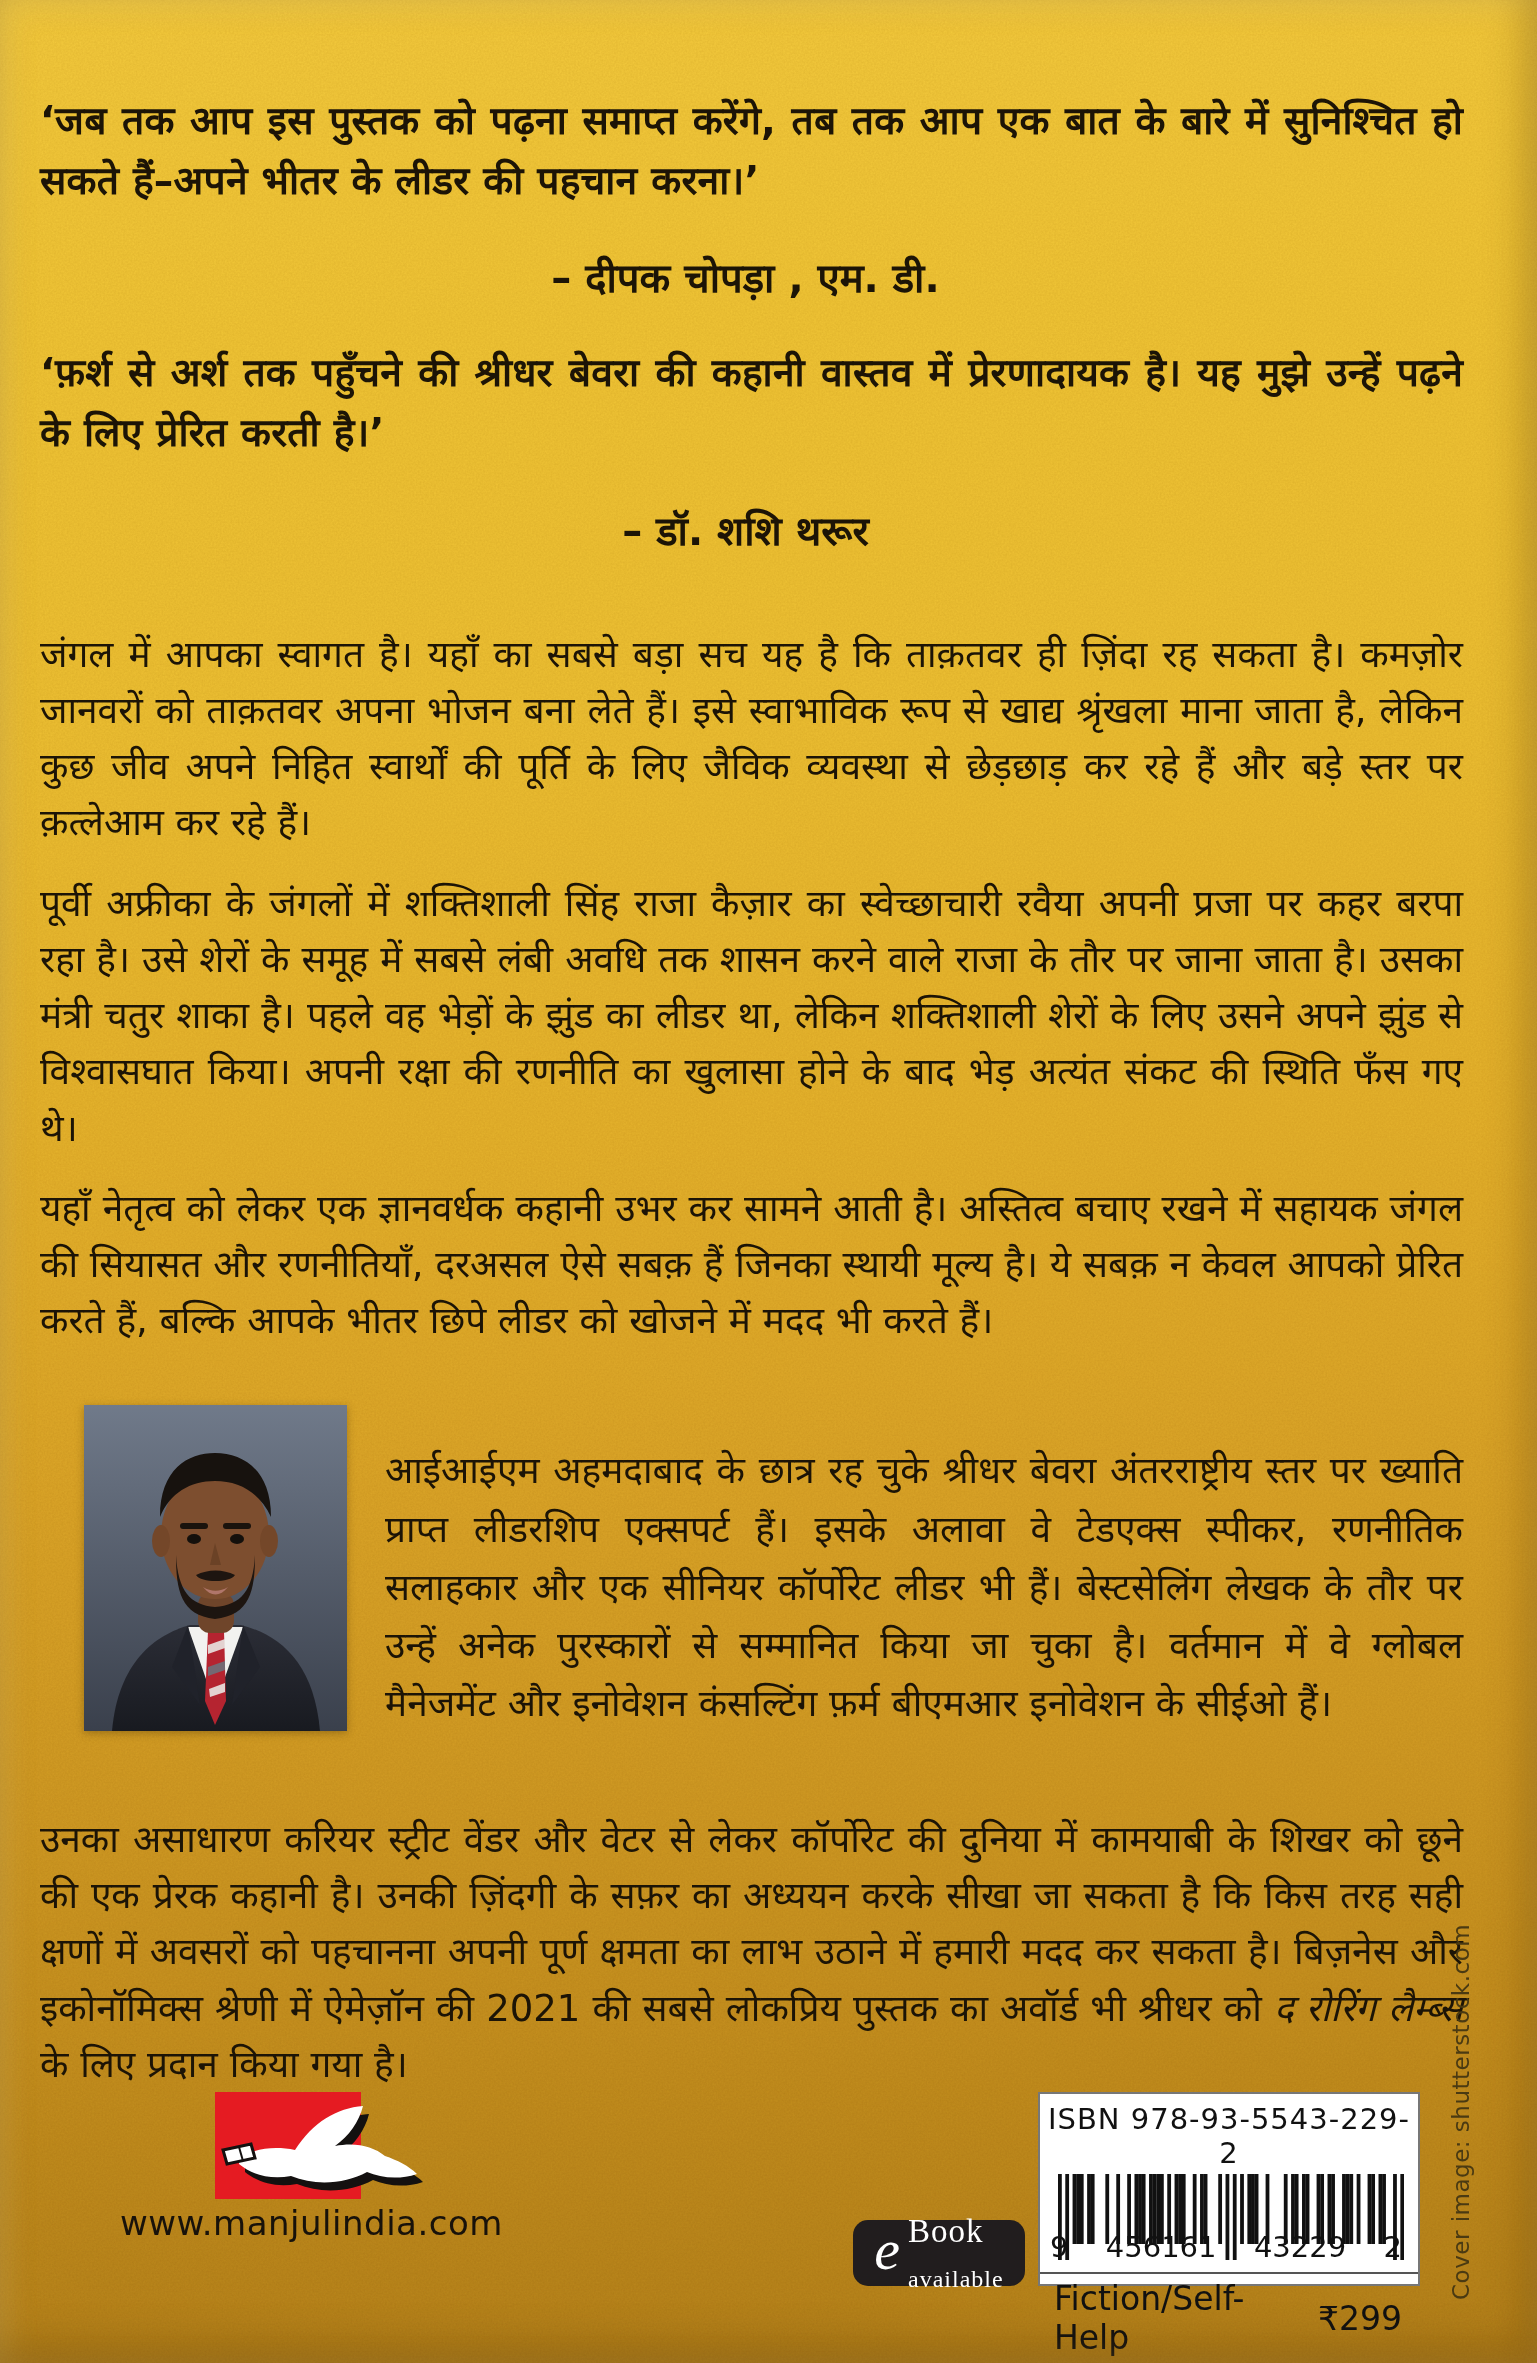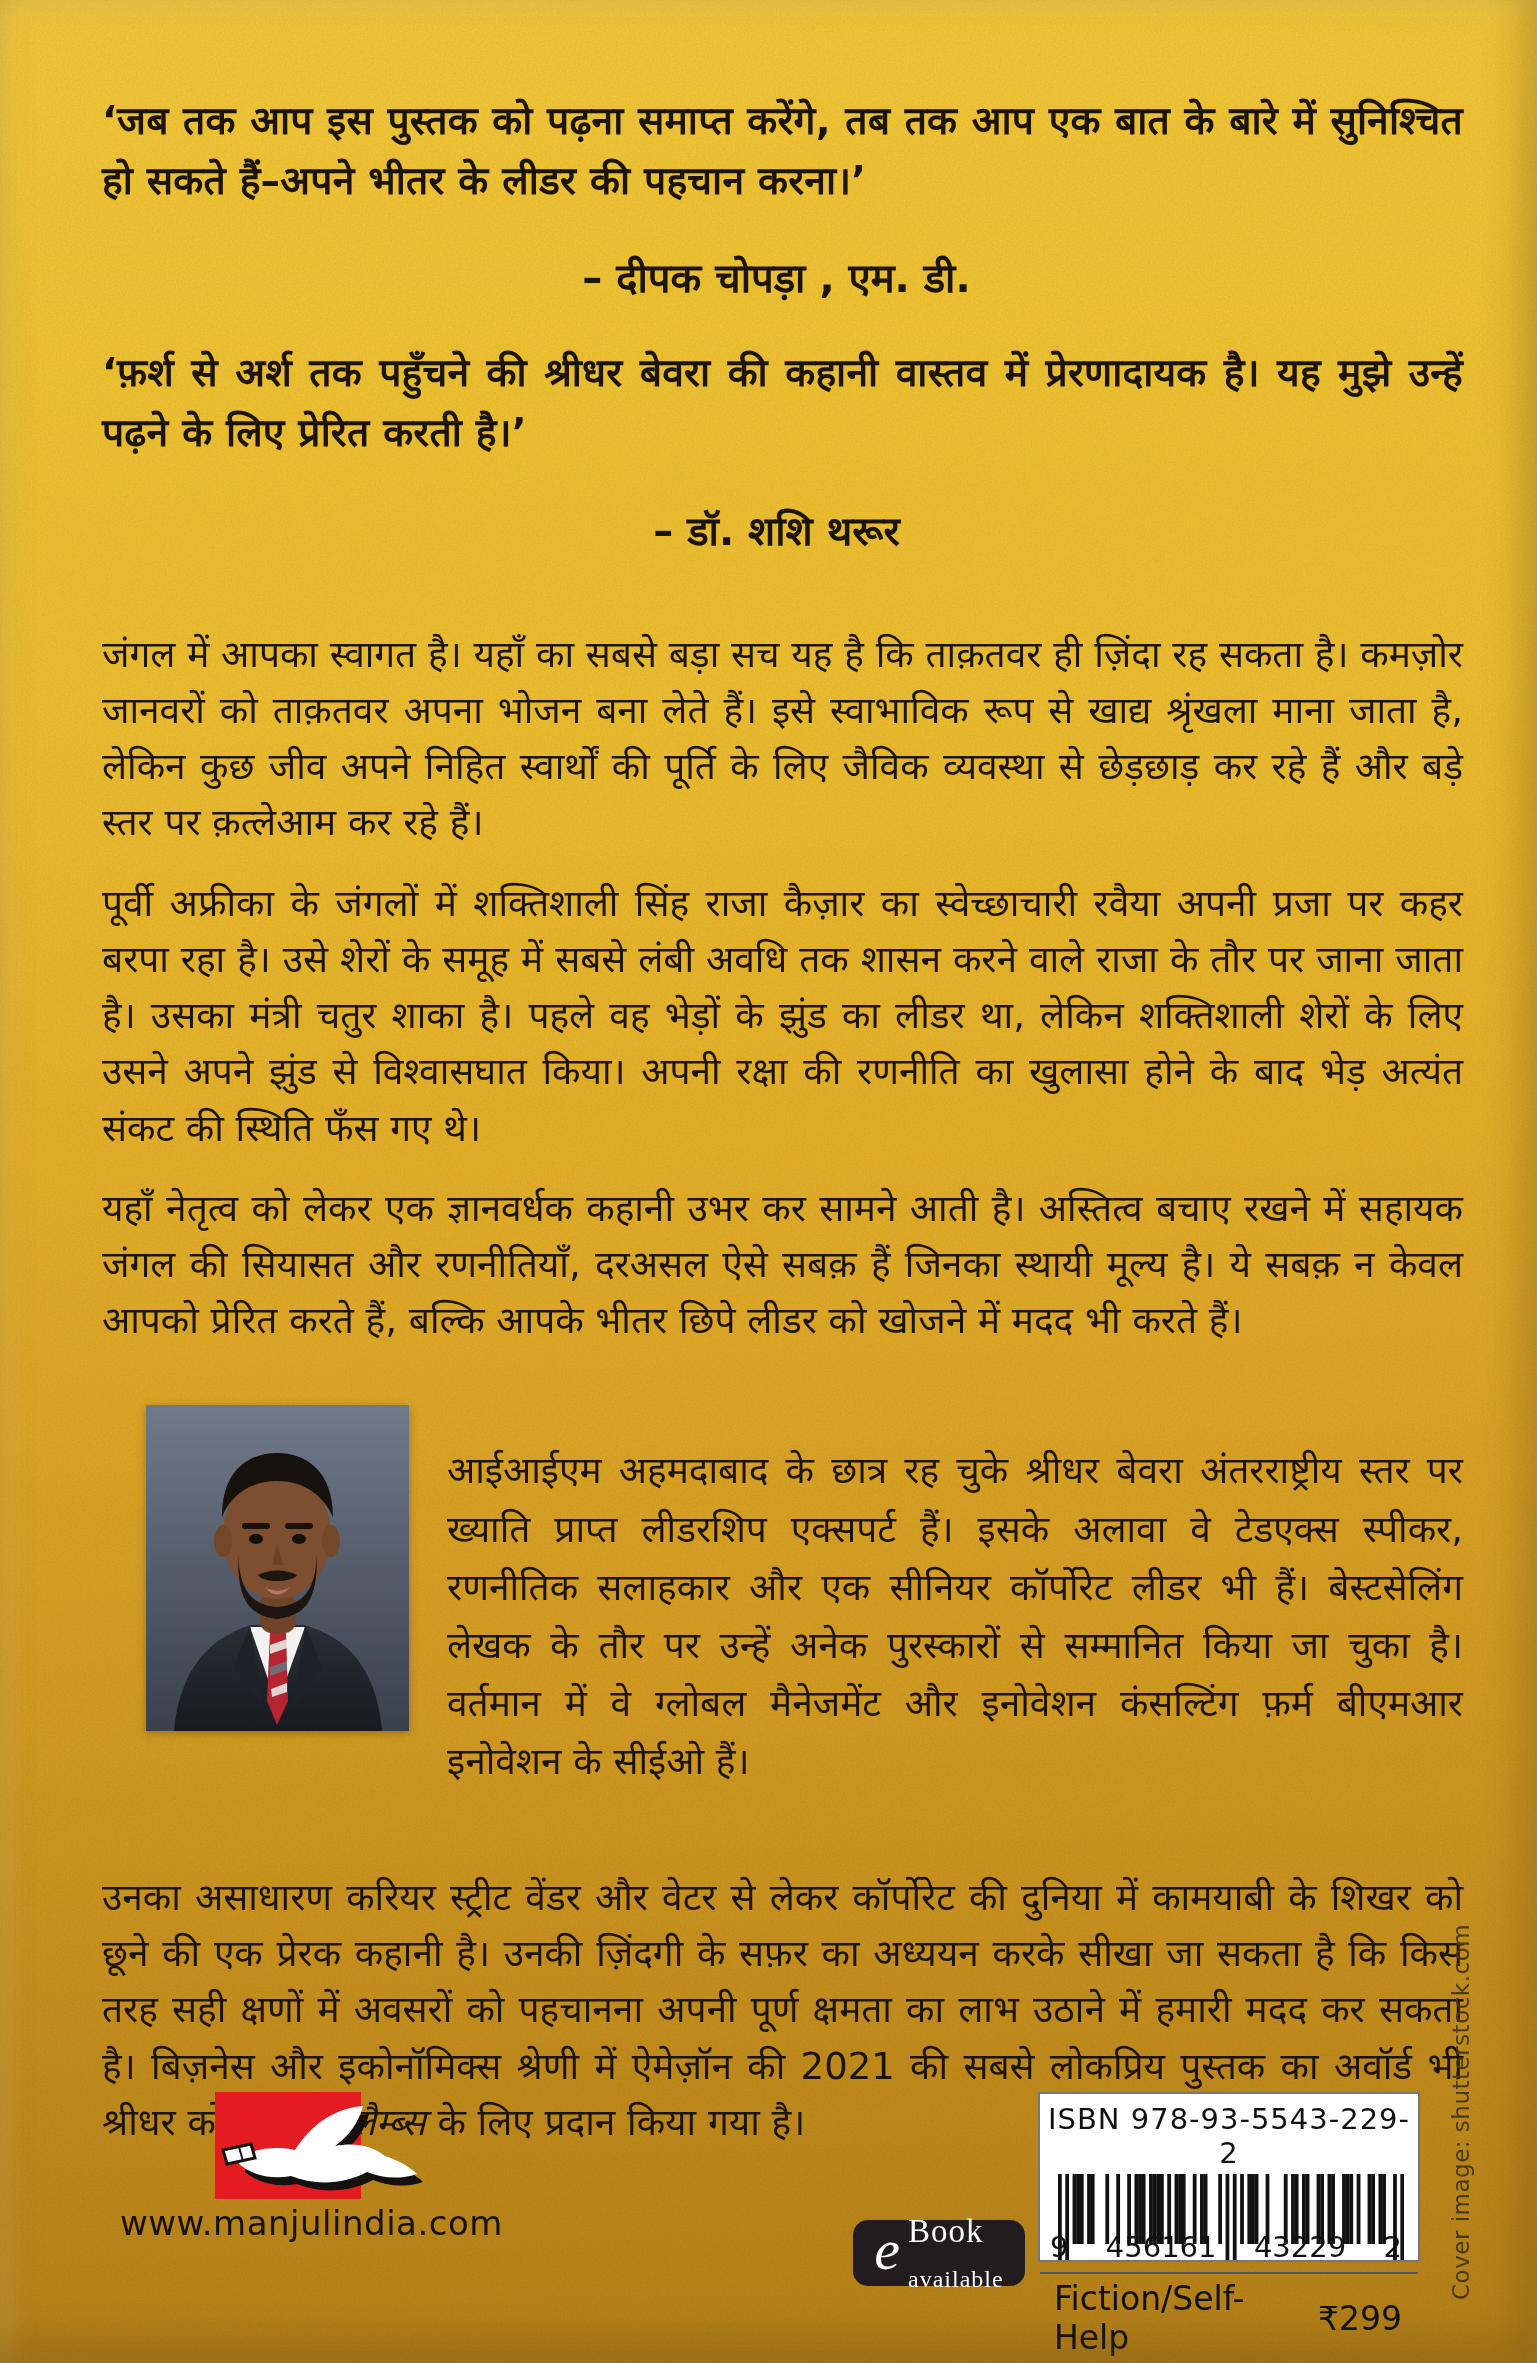--- a/index.html
+++ b/index.html
@@ -14,21 +14,21 @@
   .bg{
     position:absolute;inset:0;
     background:linear-gradient(178deg,
       #f4cb3e 0%, #f1c636 14%, #eec133 30%,
       #e6b32c 48%, #dca628 62%, #d09a23 76%,
       #c28d1d 88%, #b5821a 100%);
   }
   .texture{position:absolute;inset:0;mix-blend-mode:multiply;pointer-events:none;}
   .vignette{position:absolute;inset:0;pointer-events:none;
     box-shadow:inset -10px -14px 42px rgba(80,50,0,.35), inset 6px 4px 30px rgba(255,240,160,.25);}
-  .content{position:relative;padding:52px 74px 0 102px;}
+  .content{position:relative;padding:52px 74px 0 40px;}
 
   .quote{
     font-size:39px;line-height:1.53;font-weight:bold;
     text-align:justify;letter-spacing:.2px;
   }
   .quote-attr{
     font-size:40px;font-weight:bold;text-align:center;
     margin:26px 12px 34px 0;
   }
   .body-para{
@@ -61,21 +61,21 @@
     position:absolute;left:853px;top:2220px;width:172px;height:66px;
     background:#211d1e;border-radius:15px;color:#fff;
     display:flex;align-items:center;justify-content:center;gap:8px;
   }
   .ebook-e{font-family:"Liberation Serif","DejaVu Serif",serif;font-style:italic;font-size:58px;line-height:1;margin-top:-6px;}
   .ebook-col{display:flex;flex-direction:column;align-items:flex-start;line-height:1;}
   .ebook-book{font-family:"Liberation Serif","DejaVu Serif",serif;font-size:33px;letter-spacing:1px;}
   .ebook-available{font-family:"Liberation Serif","DejaVu Serif",serif;font-size:24px;letter-spacing:1px;margin-top:19px;}
 
   .isbn-panel{
-    position:absolute;left:1038px;top:2092px;width:382px;height:170px;
+    position:absolute;left:1038px;top:2092px;width:382px;height:194px;
     background:#fff;border:2px solid #777;box-sizing:border-box;
     display:flex;flex-direction:column;
   }
   .isbn-label{font-size:29px;letter-spacing:1px;text-align:center;margin-top:8px;color:#111;}
   .barcode-wrap{height:86px;margin:4px 18px 0 18px;position:relative;}
   .isbn-digits{display:flex;justify-content:space-between;padding:0 16px 0 10px;font-size:29px;color:#111;margin-top:-30px;position:relative;z-index:2;}
   .isbn-digits span{background:transparent;}
   .isbn-divider{border-top:2px solid #555;margin-top:8px;}
   .isbn-bottom{display:flex;justify-content:space-between;align-items:center;padding:5px 16px 0 14px;font-size:33px;color:#111;}
 

